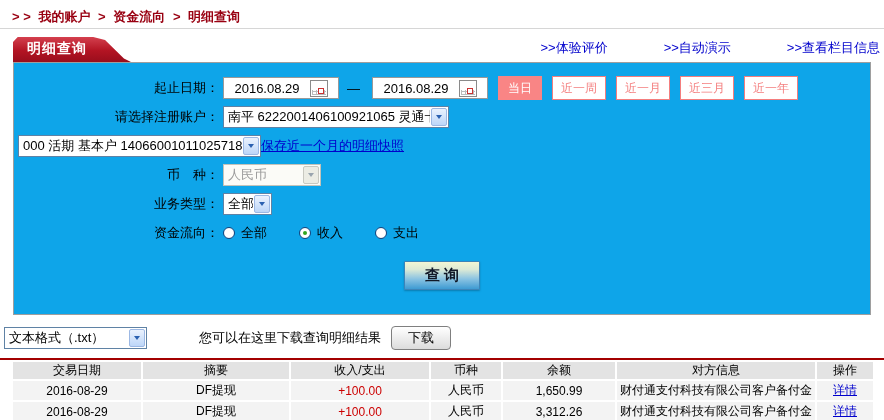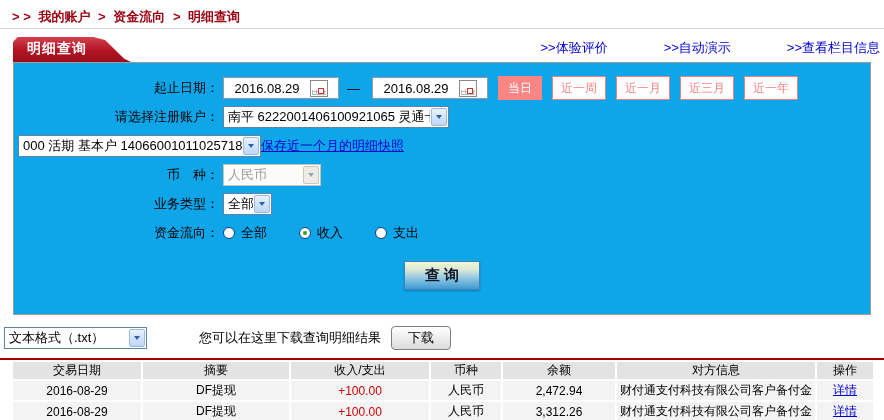--- a/index.html
+++ b/index.html
@@ -229,21 +229,21 @@
       <th>对方信息</th>
       <th>操作</th>
     </tr>
   </thead>
   <tbody>
     <tr>
       <td>2016-08-29</td>
       <td>DF提现</td>
       <td class="amount">+100.00</td>
       <td>人民币</td>
-      <td>2,472.94</td>
+      <td>1,650.99</td>
       <td>财付通支付科技有限公司客户备付金</td>
       <td><span class="detail-link">详情</span></td>
     </tr>
     <tr>
       <td>2016-08-29</td>
       <td>DF提现</td>
       <td class="amount">+100.00</td>
       <td>人民币</td>
       <td>3,312.26</td>
       <td>财付通支付科技有限公司客户备付金</td>

